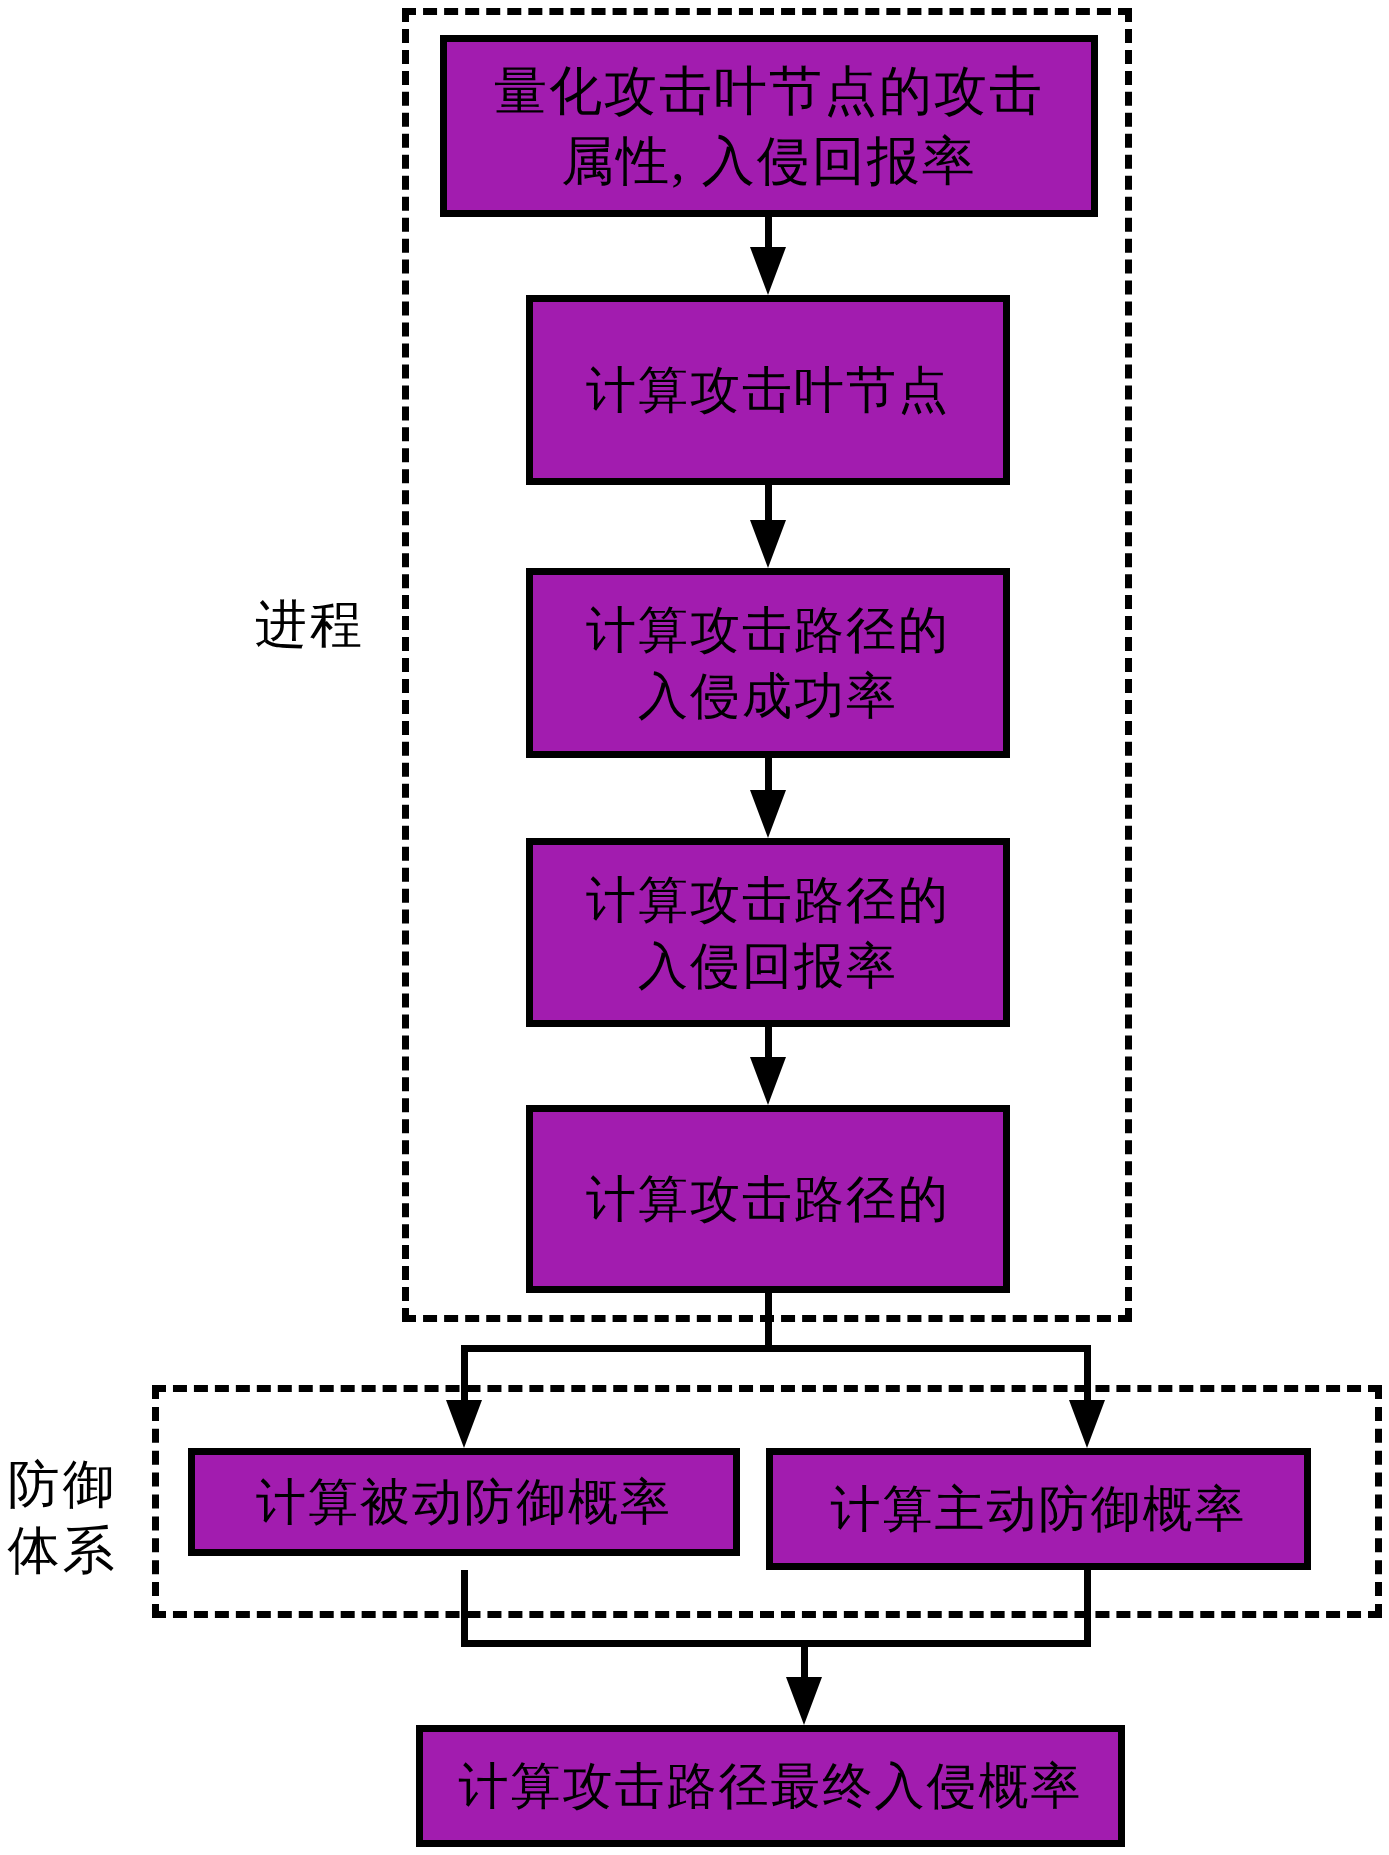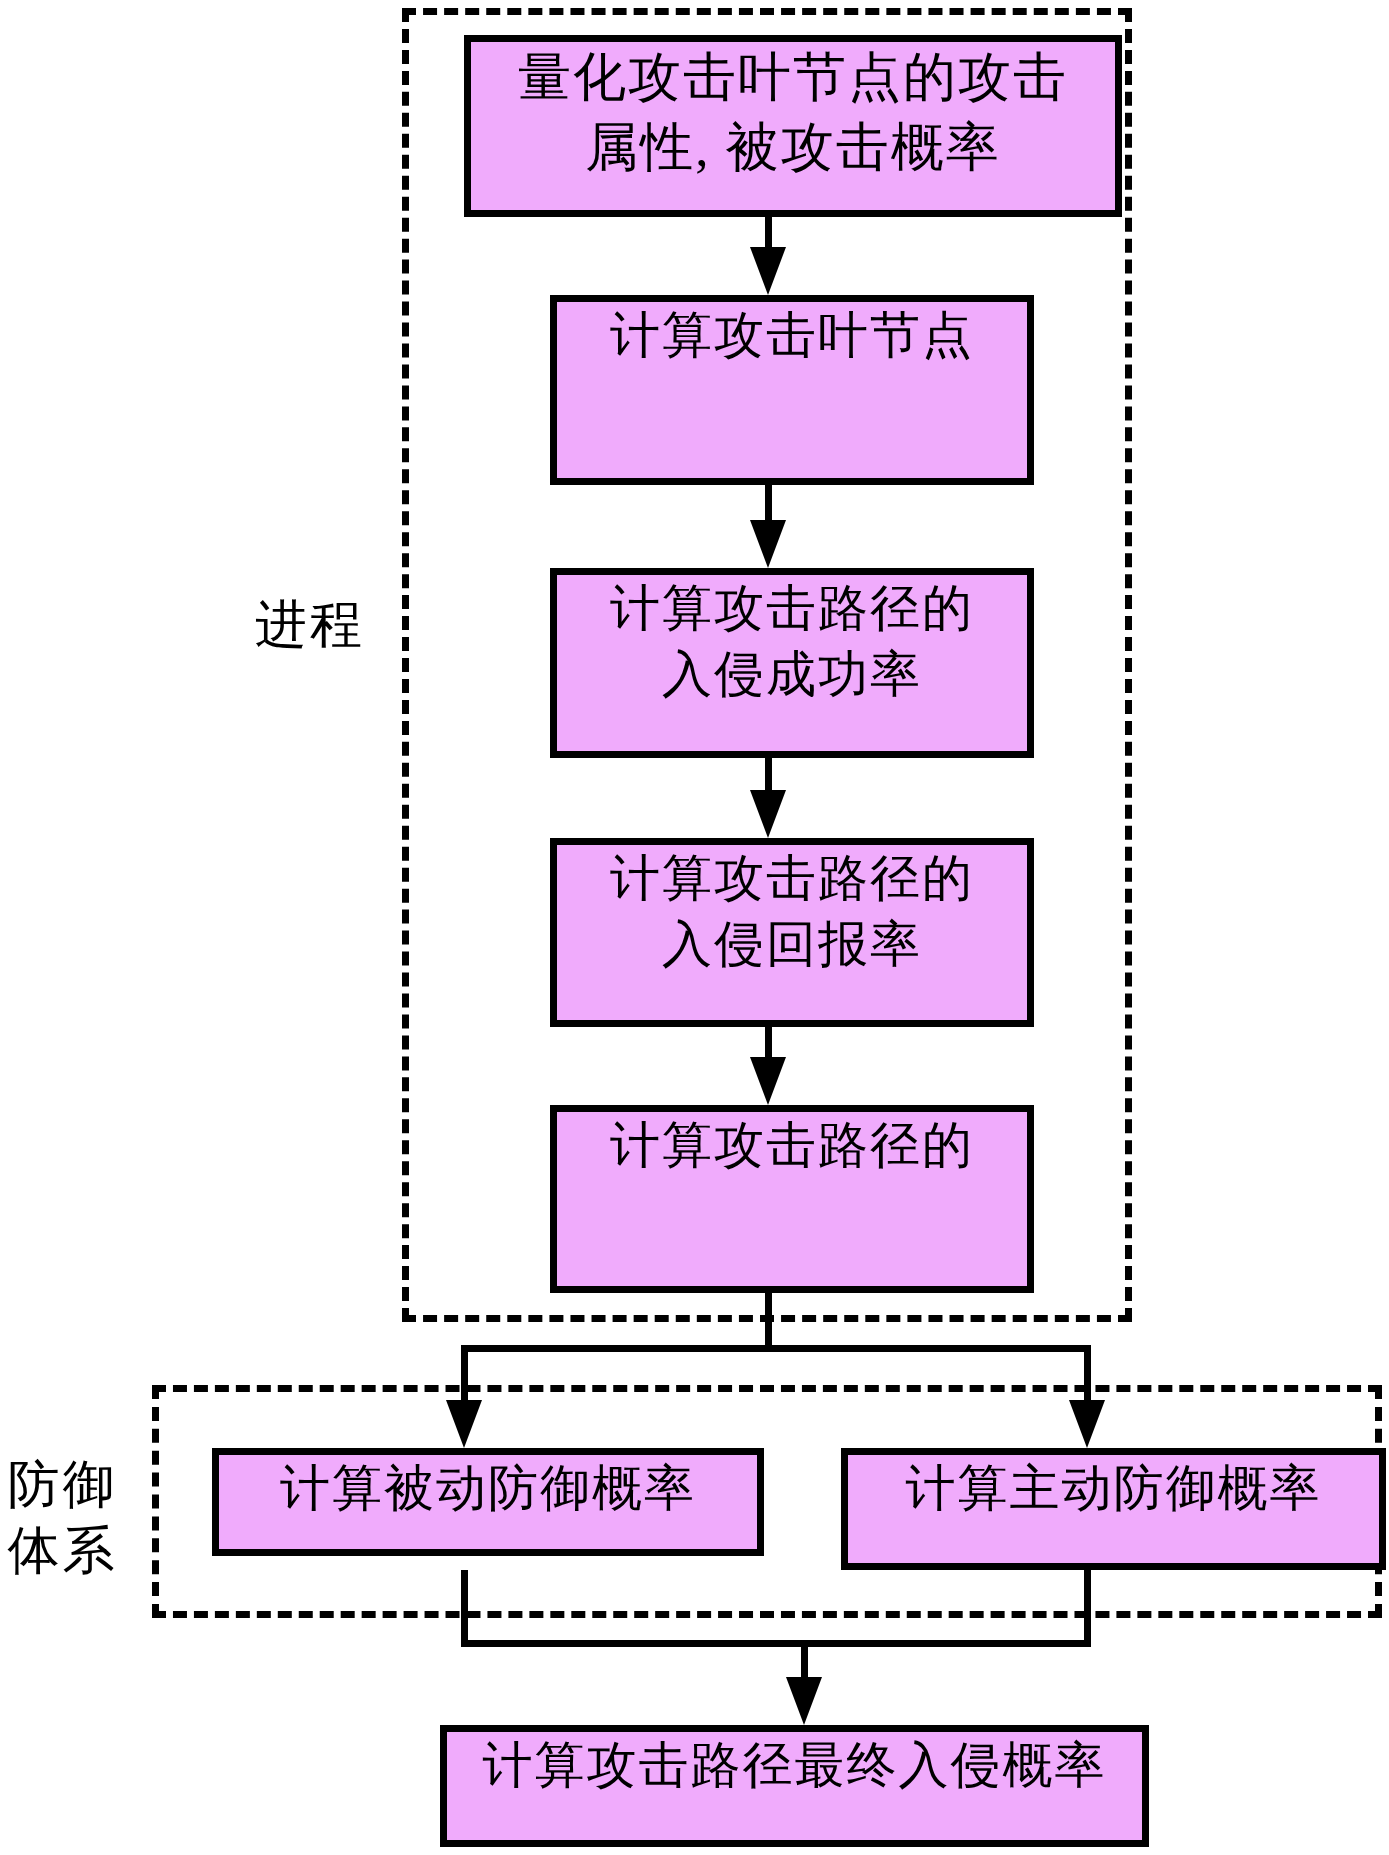--- a/index.html
+++ b/index.html
@@ -13,28 +13,27 @@
   }
   .dashed-group{
     position:absolute;
     border:7px dashed #000;
     background:transparent;
     box-sizing:border-box;
   }
   .node{
     position:absolute;
     border:7px solid #000;
-    background:#f0abfc;
+    background:#a21caf;
     box-sizing:border-box;
     display:flex;
     flex-direction:column;
     align-items:center;
-    justify-content:flex-start;
+    justify-content:center;
     text-align:center;
-    margin-left:24px;
   }
   .node .ln{
     font-size:50px;
     line-height:66px;
     white-space:nowrap;
     letter-spacing:2px;
   }
   .node.big .ln{font-size:53px;line-height:70px;}
   .side-label{
     position:absolute;
@@ -75,21 +74,21 @@
     <div>进程</div>
   </div>
 
   <div class="side-label" style="left:0px;top:1442px;width:125px;margin-top:10px;">
     <div>防御</div>
     <div>体系</div>
   </div>
 
   <div class="node big" style="left:440px;top:35px;width:658px;height:182px;">
     <div class="ln">量化攻击叶节点的攻击</div>
-    <div class="ln">属性, 被攻击概率</div>
+    <div class="ln">属性, 入侵回报率</div>
   </div>
 
   <div class="stem" style="left:765px;top:217px;height:35px;"></div>
   <div class="head" style="left:750px;top:247px;"></div>
 
   <div class="node" style="left:526px;top:295px;width:484px;height:190px;">
     <div class="ln">计算攻击叶节点</div>
   </div>
 
   <div class="stem" style="left:765px;top:485px;height:38px;"></div>
@@ -122,21 +121,21 @@
   <div class="stem" style="left:461px;top:1345px;height:60px;"></div>
   <div class="head" style="left:446px;top:1400px;"></div>
 
   <div class="stem" style="left:1084px;top:1345px;height:60px;"></div>
   <div class="head" style="left:1069px;top:1400px;"></div>
 
   <div class="node" style="left:188px;top:1448px;width:552px;height:108px;">
     <div class="ln">计算被动防御概率</div>
   </div>
 
-  <div class="node" style="left:817px;top:1448px;width:545px;height:122px;">
+  <div class="node" style="left:766px;top:1448px;width:545px;height:122px;">
     <div class="ln">计算主动防御概率</div>
   </div>
 
   <div class="stem" style="left:461px;top:1570px;height:77px;"></div>
   <div class="stem" style="left:1084px;top:1570px;height:77px;"></div>
   <div class="hline" style="left:461px;top:1640px;width:630px;"></div>
 
   <div class="stem" style="left:801px;top:1640px;height:42px;"></div>
   <div class="head" style="left:786px;top:1677px;"></div>
 

